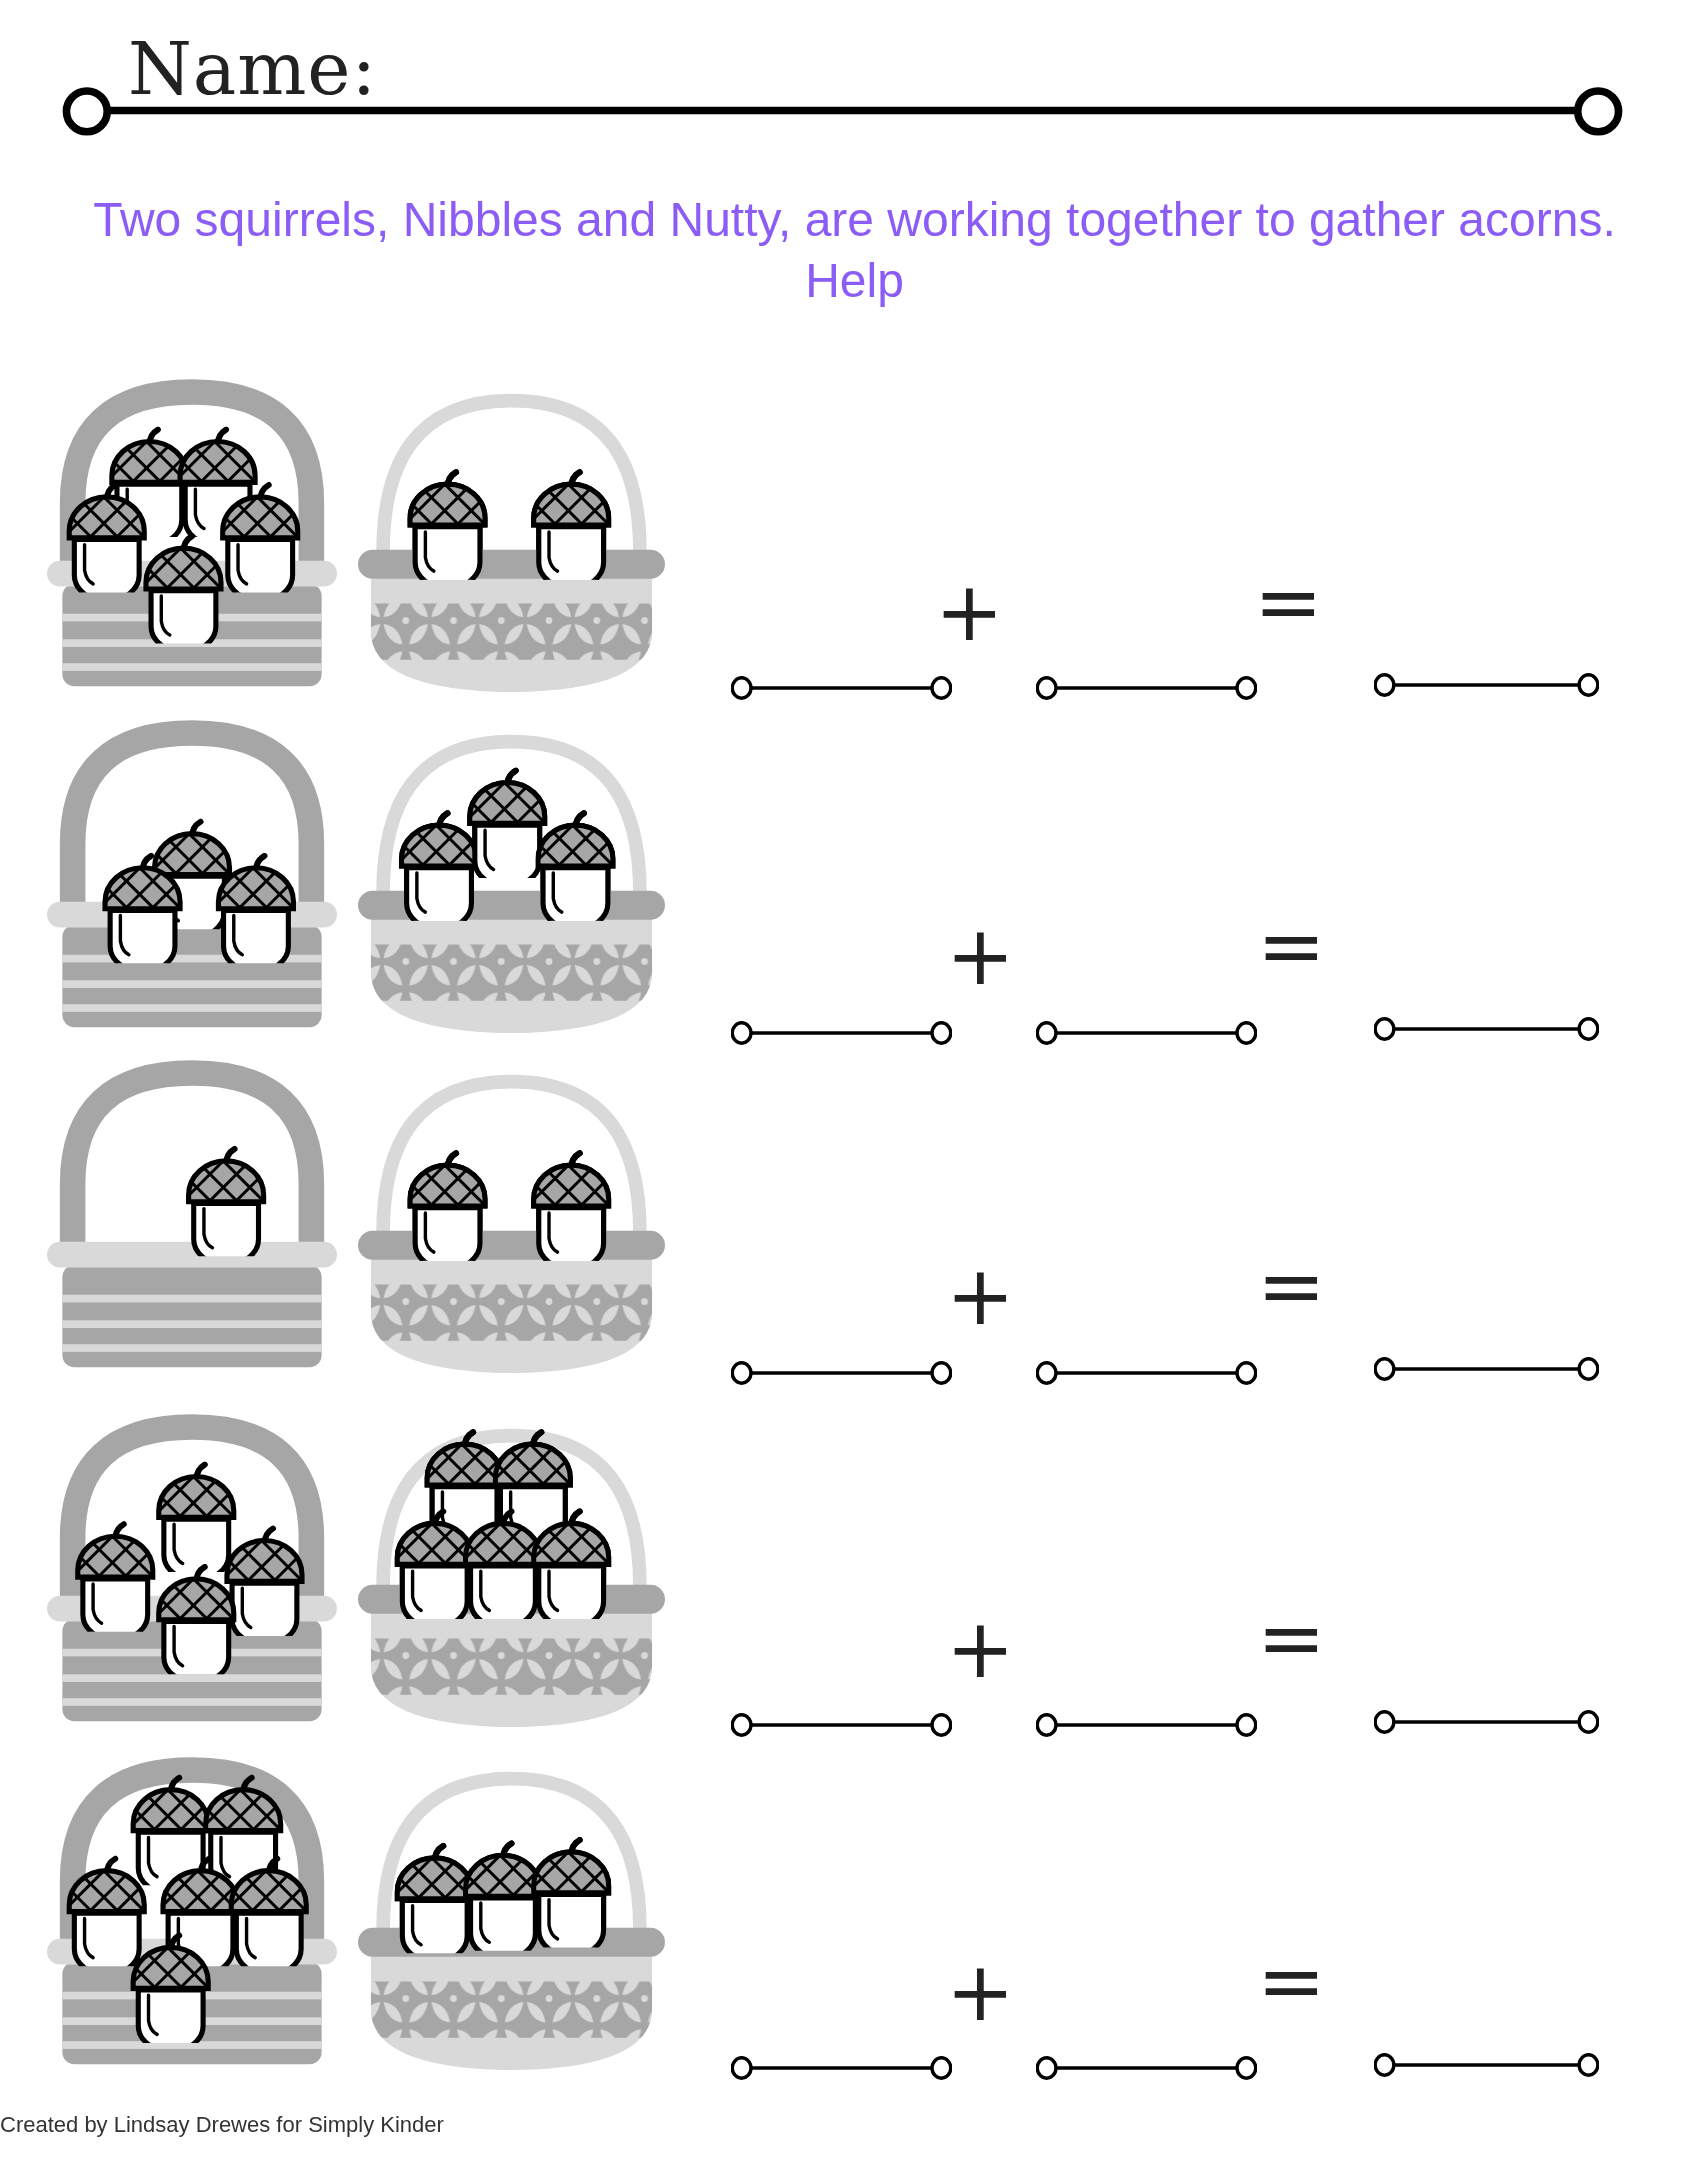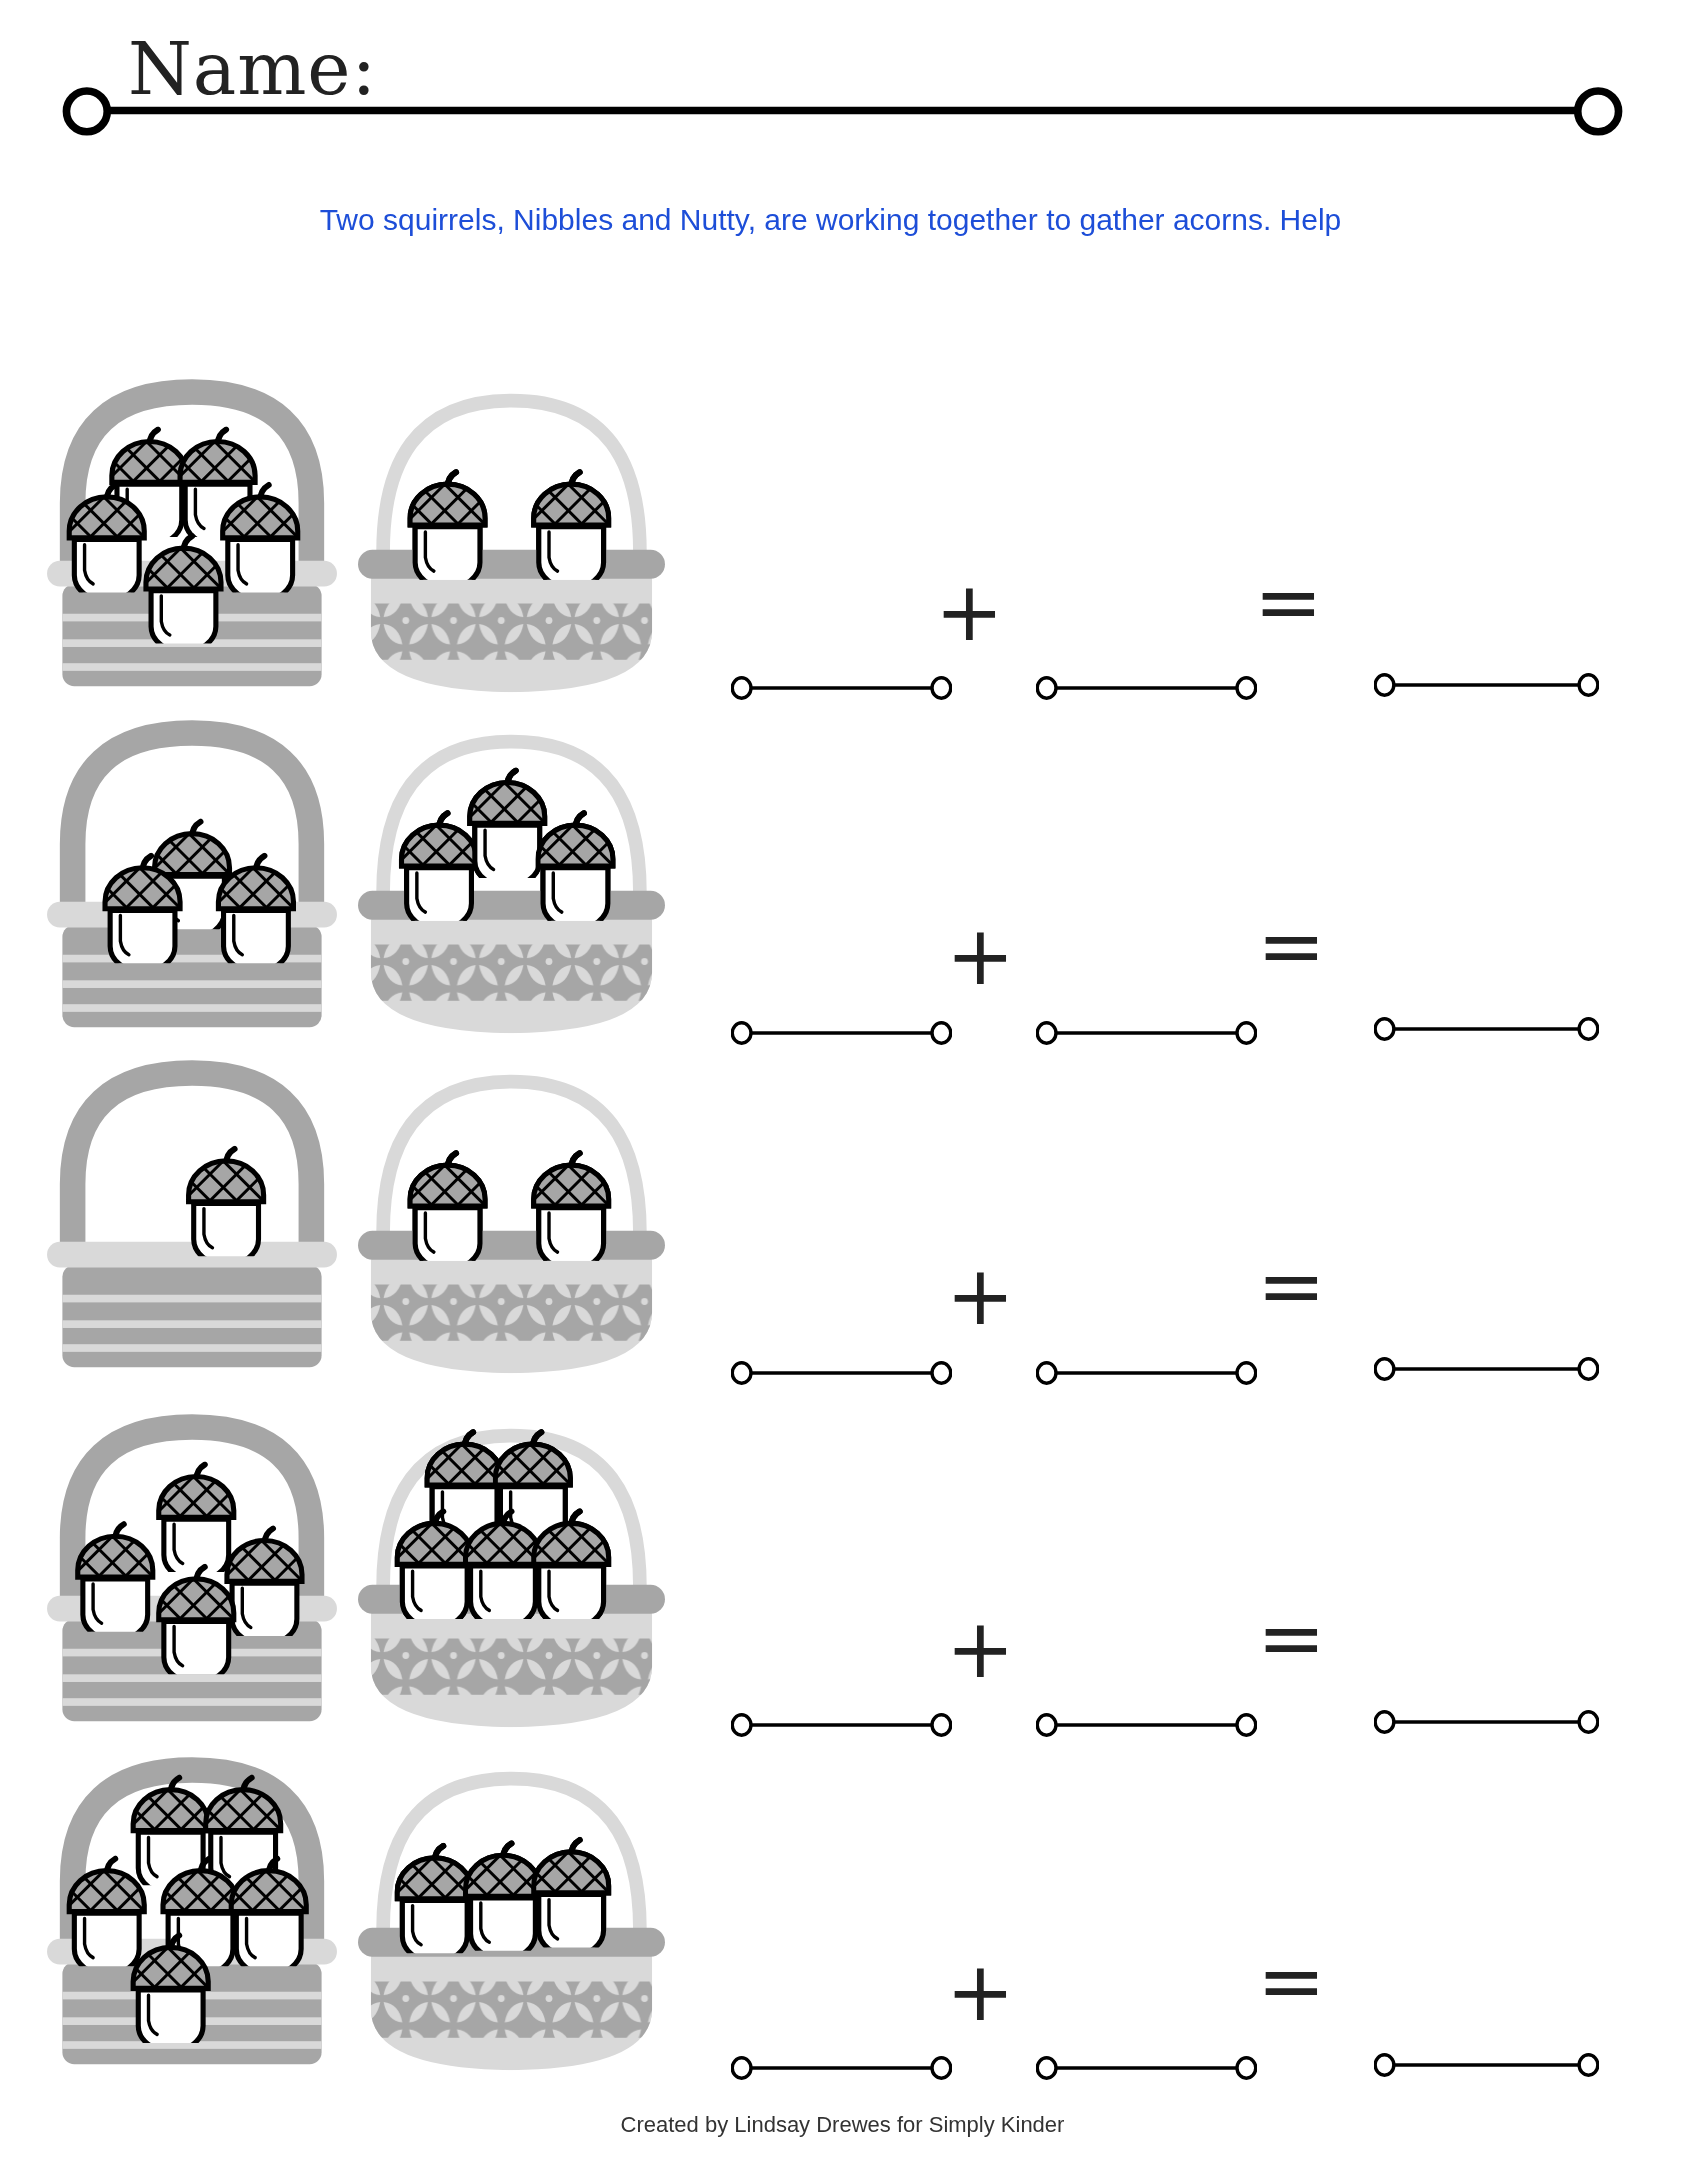--- a/index.html
+++ b/index.html
@@ -1,25 +1,25 @@
 <!DOCTYPE html>
 <html style="font-size:13.6px"><head>
 <meta charset="utf-8">
 <style>
   html, body { margin:0; padding:0; background:#ffffff; }
   body { width:1685px; height:2181px; position:relative; overflow:hidden; font-family:"Liberation Sans", sans-serif; color:#222; }
   .name-label { position:absolute; left:128px; top:25.6px; font-family:"DejaVu Serif", "Liberation Serif", serif; font-size:73px; line-height:85px; color:#222; letter-spacing:0.9px; }
   .name-line { position:absolute; left:0; top:0; }
-  .instructions { position:absolute; left:22px; width:1617px; top:189px; text-align:center; font-size:30px; line-height:61px; color:#1d4ed8; }
+  .instructions { position:absolute; left:46px; width:1617px; top:189px; text-align:center; font-size:48px; line-height:61px; color:#8b5cf6; }
   .row { position:absolute; left:0; width:1685px; height:341px; }
   .basket { position:absolute; }
   .eq { position:absolute; left:0; top:0; width:1685px; height:341px; pointer-events:none; }
   .blank { position:absolute; height:34px; pointer-events:auto; cursor:text; }
   .op { position:absolute; font-family:"DejaVu Sans", sans-serif; color:#222; font-size:82px; line-height:82px; }
-  .footer { position:absolute; left:0; width:1685px; top:2112px; text-align:center; font-size:22px; color:#333; }
+  .footer { position:absolute; left:0; width:1685px; top:2112px; font-size:22px; color:#333; }
 </style>
 </head>
 <body>
 
 <svg class="name-line" width="1685" height="153" viewBox="0 0 1978 180">
   <line x1="122" y1="130" x2="1856" y2="130" stroke="#000" stroke-width="9"></line>
   <circle cx="100" cy="131" r="24" fill="#fff" stroke="#000" stroke-width="9"></circle>
   <circle cx="1878" cy="131" r="24" fill="#fff" stroke="#000" stroke-width="9"></circle>
 </svg>
 <div class="name-label">Name:</div>

